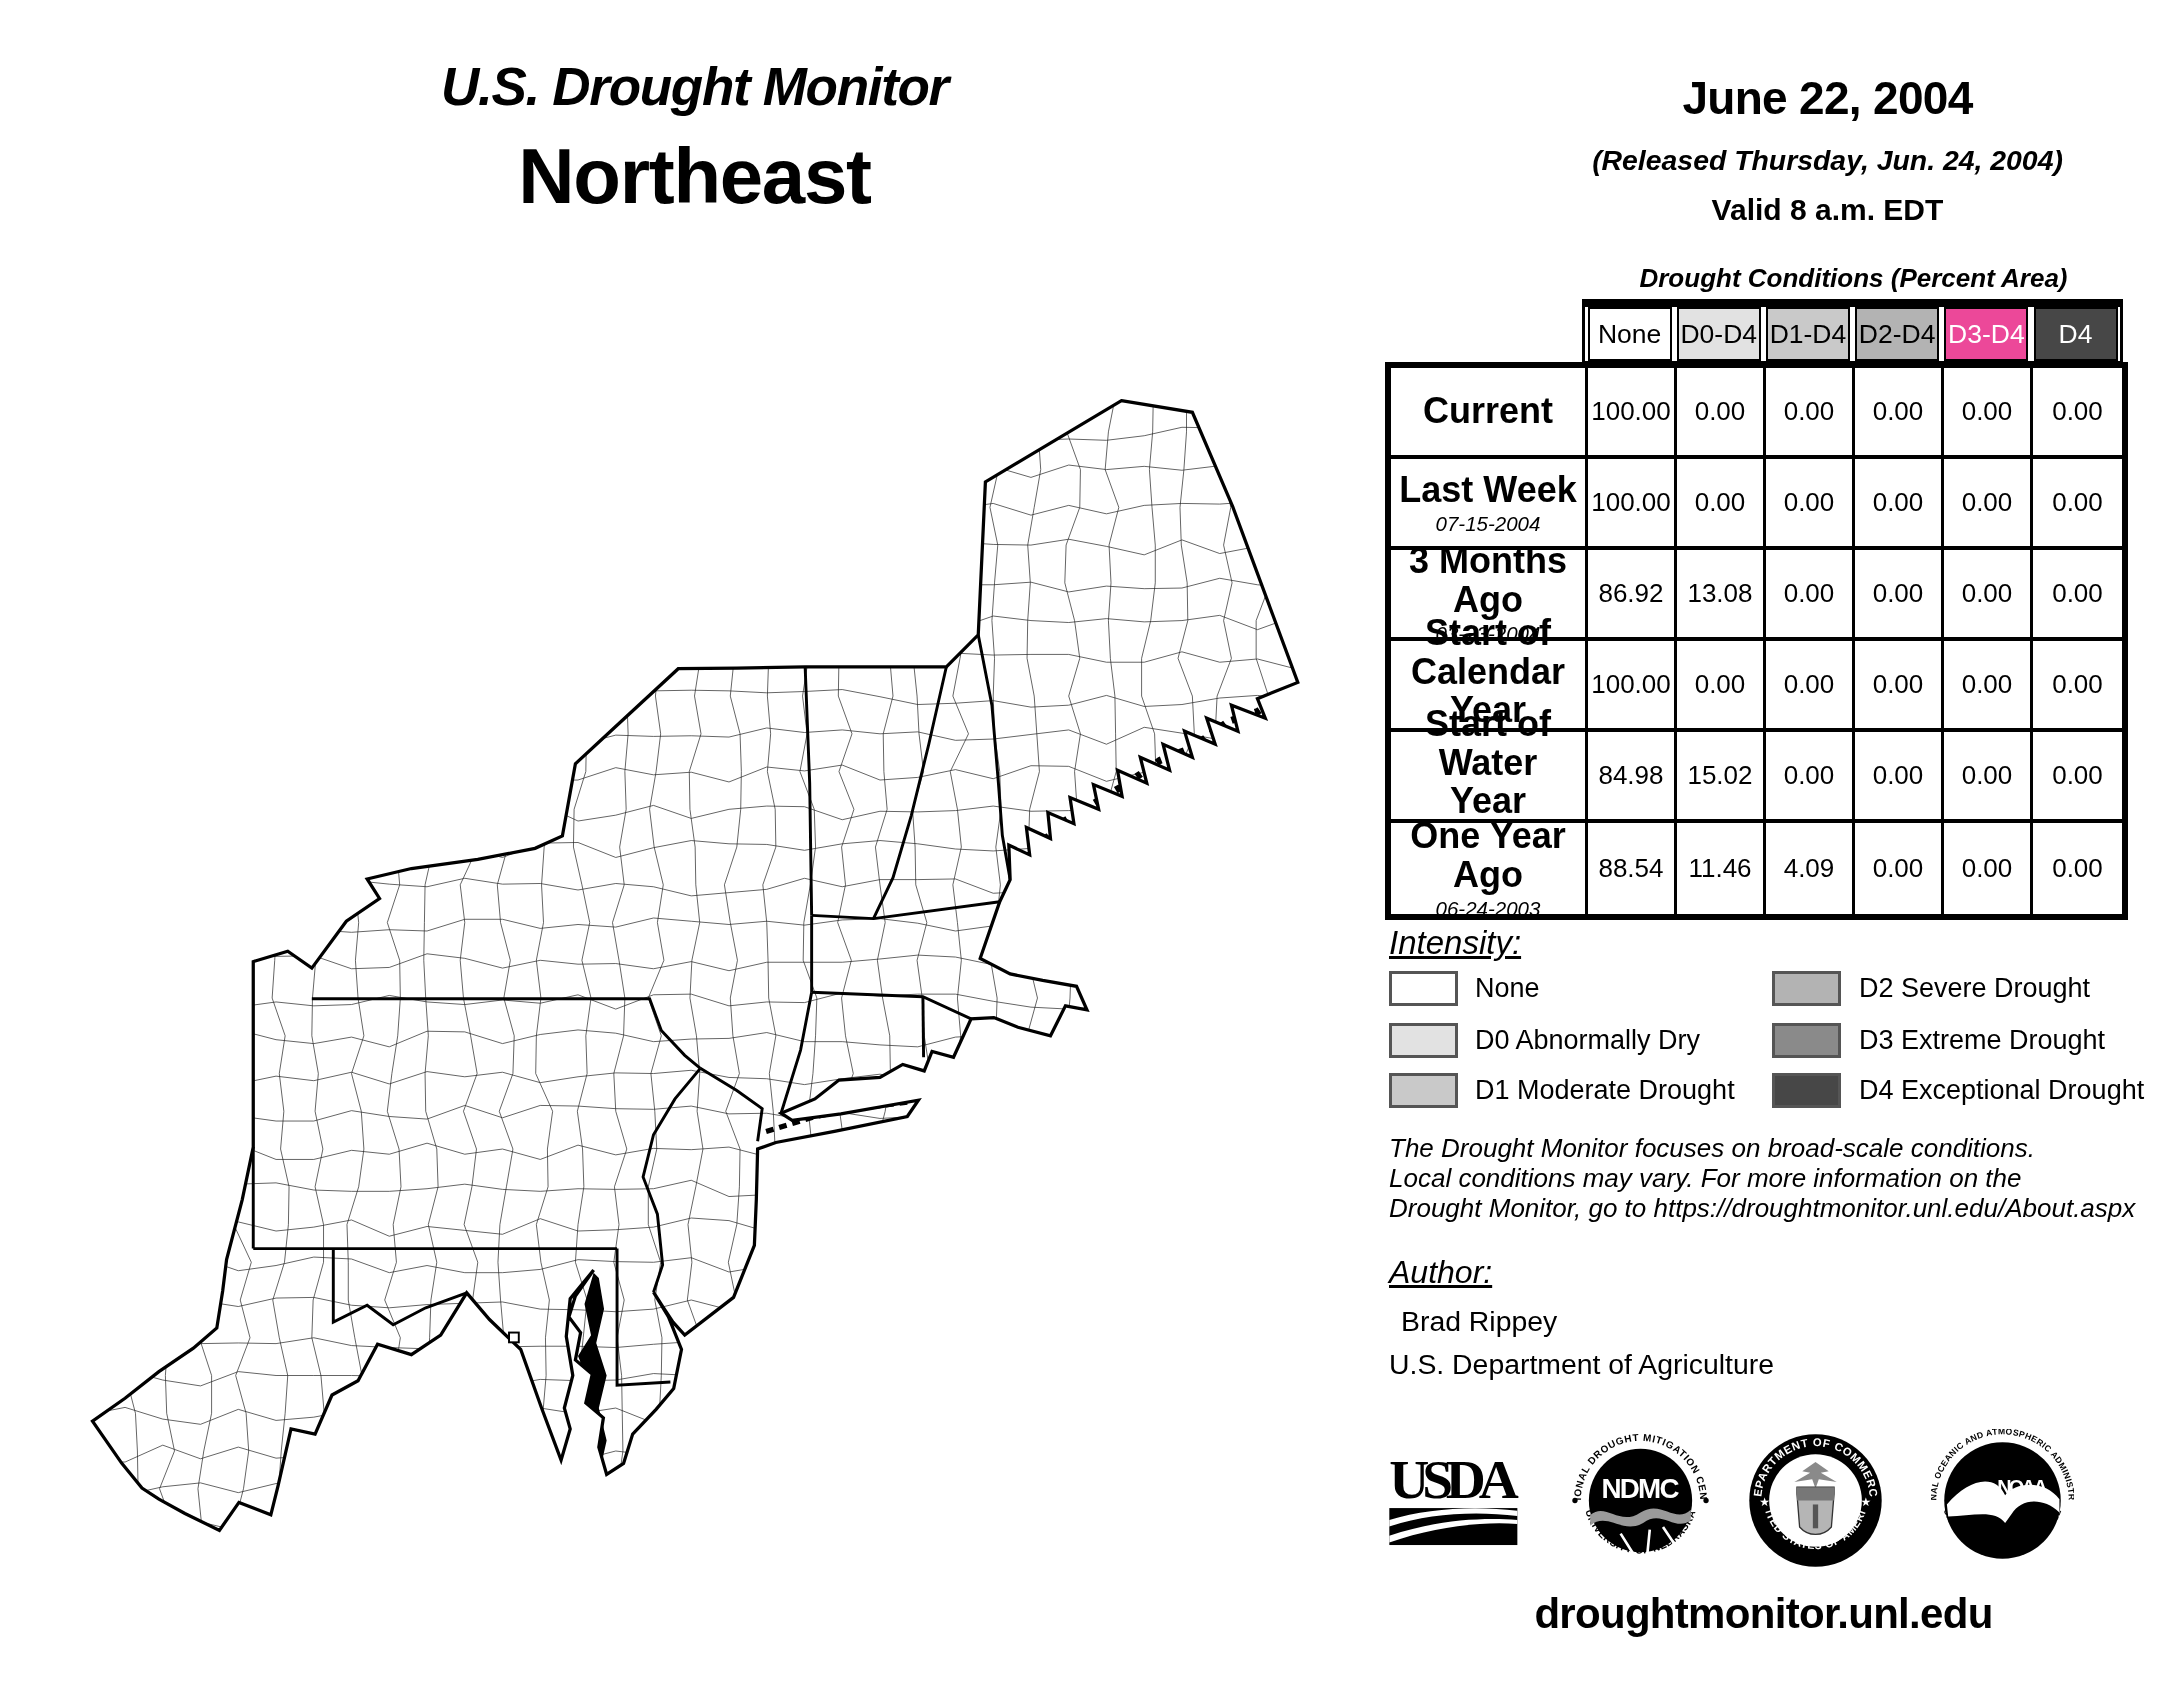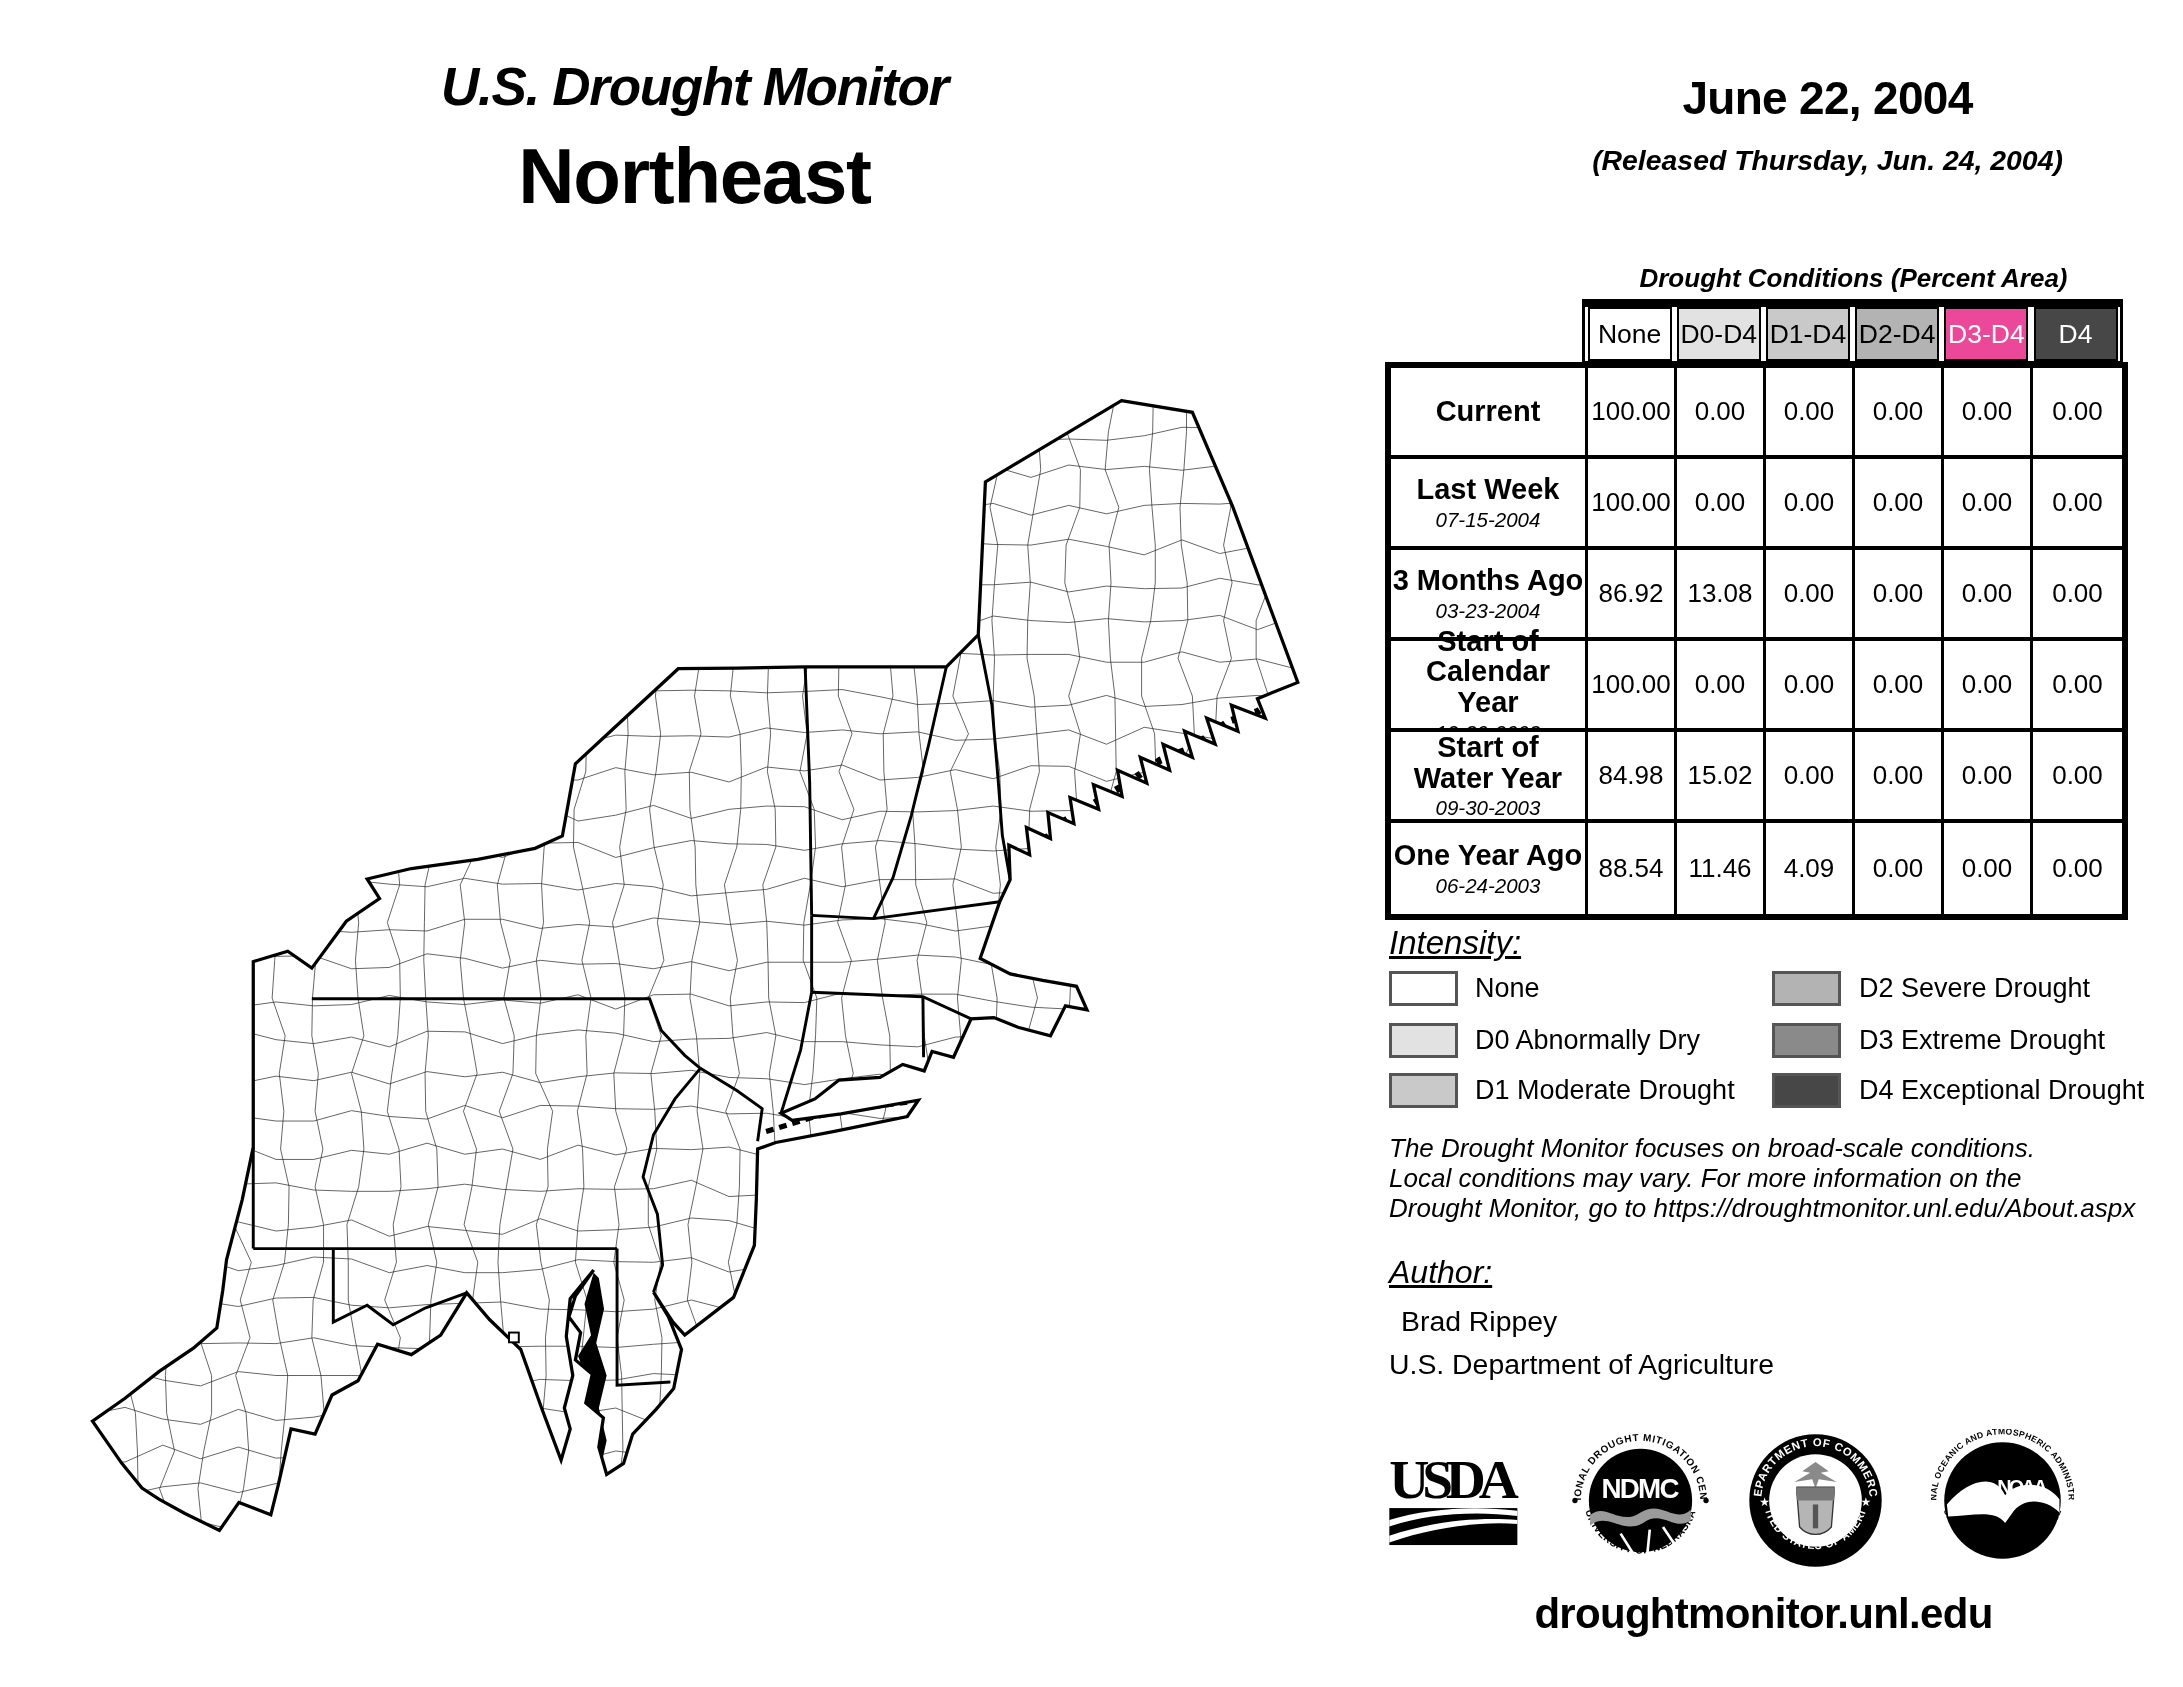--- a/index.html
+++ b/index.html
@@ -18,21 +18,21 @@
   .thead{left:1582px;top:299px;display:flex;background:#fff;border:3.3px solid #000;border-top-width:8px;padding:0;}
   .thcell{width:84px;height:54px;margin:0 2.6px;border:2px solid #000;display:flex;align-items:center;justify-content:center;
           font-size:26.5px;box-sizing:border-box;}
   .tbody{left:1385px;top:362px;display:grid;grid-template-columns:197px repeat(6,89px);grid-auto-rows:91px;
          border:6px solid #000;background:#fff;}
   .cell{border-right:3.3px solid #000;border-bottom:4.6px solid #000;display:flex;align-items:center;justify-content:center;
         font-size:26px;box-sizing:border-box;background:#fff;}
   .cell.lastcol{border-right:none;}
   .cell.lastrow{border-bottom:none;}
   .rowlabel{flex-direction:column;line-height:1.06;}
-  .rowlabel .lbl{font-weight:bold;font-size:29px;text-align:center;}
+  .rowlabel .lbl{font-weight:bold;font-size:36px;text-align:center;}
   .rowlabel .dt{font-style:italic;font-size:20.5px;margin-top:4px;}
   
   .intensity-h{left:1389px;top:924px;font-size:33px;font-style:italic;text-decoration:underline;}
   .swatch{width:69px;height:35px;border:3.3px solid #555;box-sizing:border-box;background:#fff;}
   .leglab{font-size:27px;line-height:35px;white-space:nowrap;}
   
   .disclaimer{left:1389px;top:1133px;width:767px;font-size:26px;font-style:italic;line-height:30px;}
   .author-h{left:1389px;top:1254px;font-size:32px;font-style:italic;text-decoration:underline;}
   .author-name{left:1389px;top:1305px;font-size:28.4px;margin-left:12px;}
   .author-org{left:1389px;top:1348px;font-size:28.4px;}
@@ -138,20 +138,21 @@
       </g>
       <path d="M1591,12L1700,30L1762,175L1862,445L1800,470L1812,500L1760,480L1770,520L1722,500L1735,540L1688,520L1700,560L1655,540L1665,580L1620,560L1630,600L1585,580L1592,620L1548,602L1556,640L1512,622L1518,662L1478,645L1482,685L1445,668L1450,710L1418,695L1420,748L1404,782L1374,869L1420,893L1470,903L1522,912L1538,948L1505,942L1482,988L1432,975L1395,960L1360,962L1333,1021L1300,1012L1288,1042L1255,1032L1220,1052L1157,1056L1120,1085L1068,1107L1085,1118L1160,1108L1279,1087L1262,1112L1150,1135L1060,1152L1032,1162L1030,1240L1027,1310L995,1390L920,1448L902,1428L886,1404L872,1382L895,1420L915,1470L903,1530L876,1562L840,1600L826,1645L800,1662L788,1620L795,1575L768,1552L778,1508L752,1486L760,1444L742,1420L752,1388L780,1348L744,1392L738,1450L748,1510L735,1560L744,1592L730,1640L700,1560L668,1470L620,1424L585,1383L545,1448L500,1478L448,1462L418,1518L378,1540L352,1600L315,1592L295,1680L284,1724L235,1705L205,1748L152,1722L112,1700L86,1683L55,1645L10,1580L60,1545L112,1504L165,1468L201,1437L210,1380L216,1332L240,1240L257,1159L257,874L310,858L347,884L400,812L451,777L432,747L500,731L602,717L690,700L732,681L752,570L806,520L910,424L1000,423L1105,421L1322,421L1371,372L1382,137Z" fill="none" stroke="#000" stroke-width="5"></path>
       <rect x="650" y="1444" width="15" height="15" fill="#fff" stroke="#000" stroke-width="3"></rect>
     </svg>
 
   <div class="abs ctr main-title">U.S. Drought Monitor</div>
   <div class="abs ctr region-title">Northeast</div>
 
   <div class="abs ctr date-title">June 22, 2004</div>
   <div class="abs ctr released">(Released Thursday, Jun. 24, 2004)</div>
+  <div class="abs ctr valid">Valid 8 a.m. EDT</div>
 
   <div class="abs ctr tbl-title">Drought Conditions (Percent Area)</div>
 
   <div class="abs thead">
     <div class="thcell" style="background: rgb(255, 255, 255); color: rgb(0, 0, 0);">None</div>
     <div class="thcell" style="background: rgb(226, 226, 226); color: rgb(0, 0, 0);">D0-D4</div>
     <div class="thcell" style="background: rgb(201, 201, 201); color: rgb(0, 0, 0);">D1-D4</div>
     <div class="thcell" style="background: rgb(179, 179, 179); color: rgb(0, 0, 0);">D2-D4</div>
     <div class="thcell" style="background: #ec4899; color: rgb(255, 255, 255);">D3-D4</div>
     <div class="thcell" style="background: rgb(71, 71, 71); color: rgb(255, 255, 255);">D4</div>

